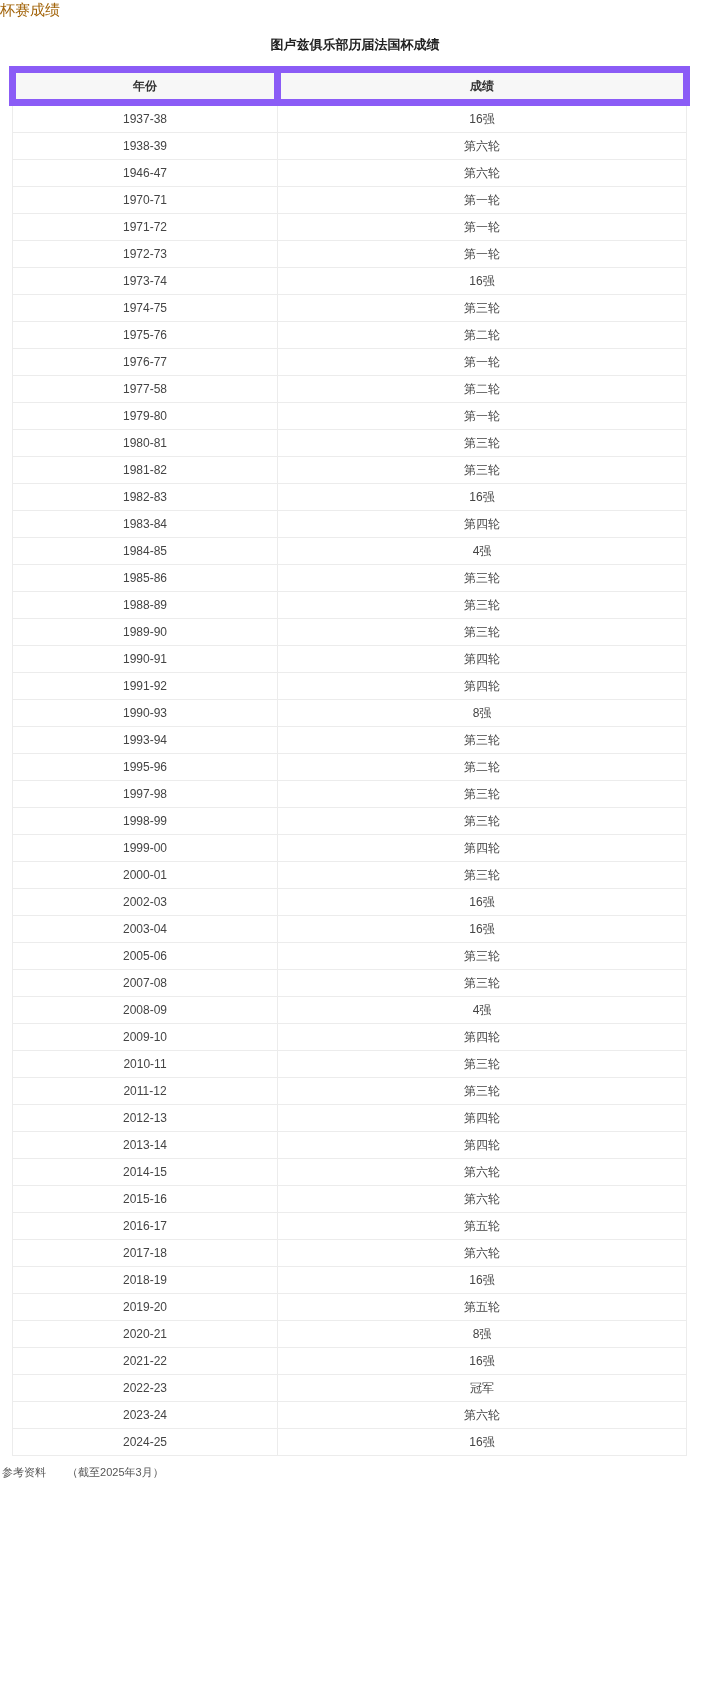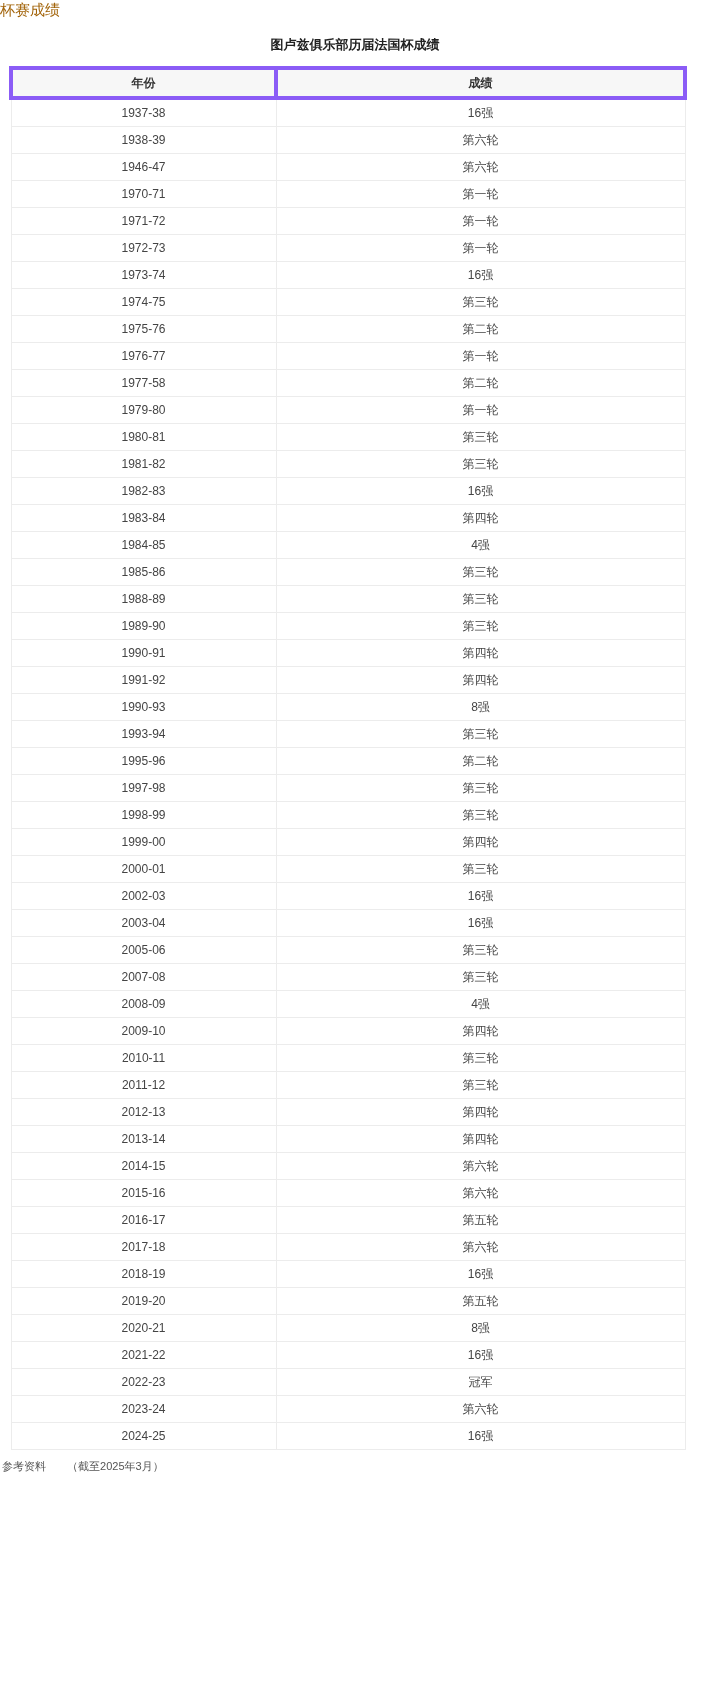--- a/index.html
+++ b/index.html
@@ -37,21 +37,21 @@
     width: 674px;
     margin: 0 0 0 9px;
     border-collapse: collapse;
     table-layout: fixed;
     font-size: 12px;
   }
   table.stats col.c-year { width: 265px; }
   table.stats col.c-result { width: 409px; }
   table.stats thead th {
     background: #f7f7f7;
-    border: 4px solid #8b5cf6;
+    border: 7px solid #8b5cf6;
     font-weight: bold;
     color: #333333;
     font-size: 12px;
     height: 26px;
     line-height: 26px;
     text-align: center;
     padding: 0;
   }
   table.stats tbody td {
     border: 1px solid #ececec;

